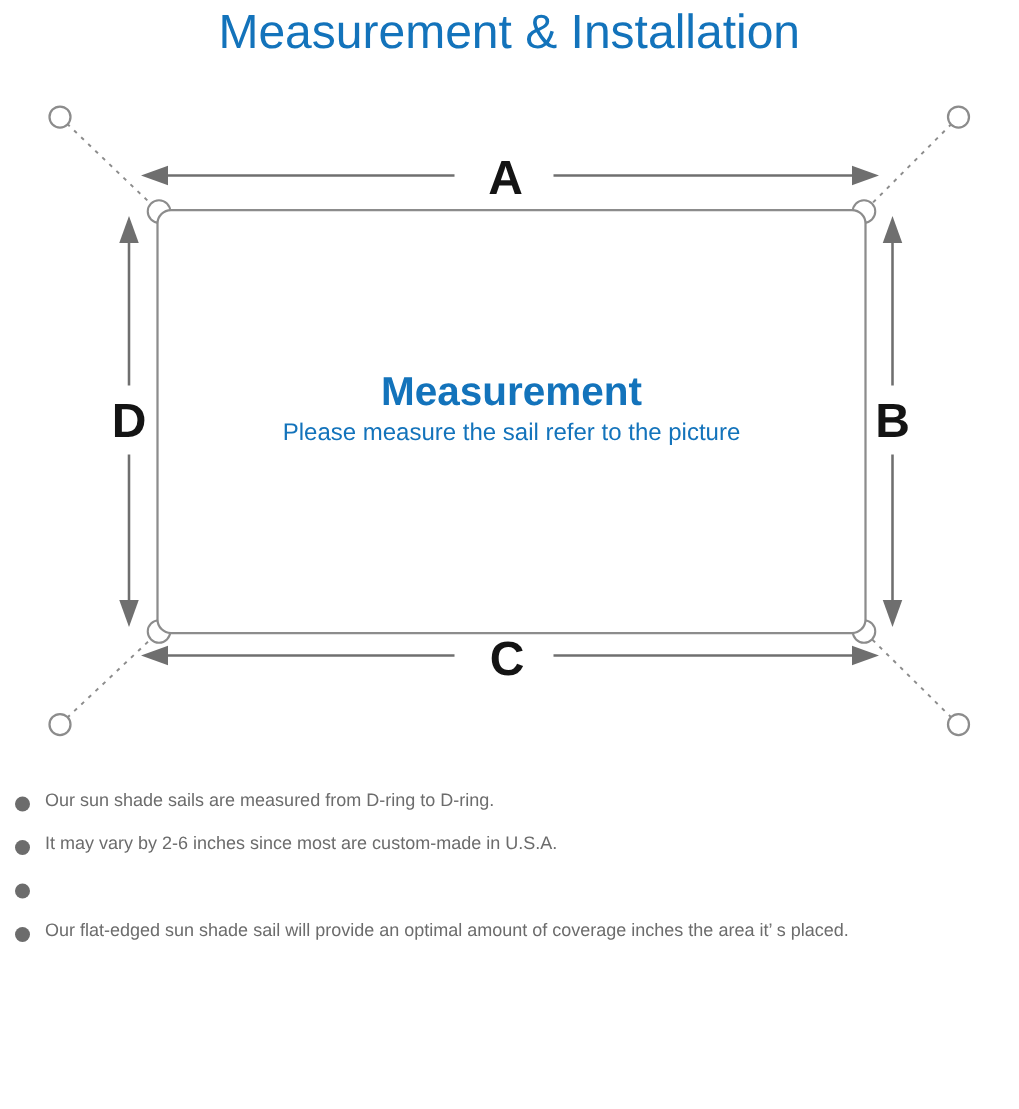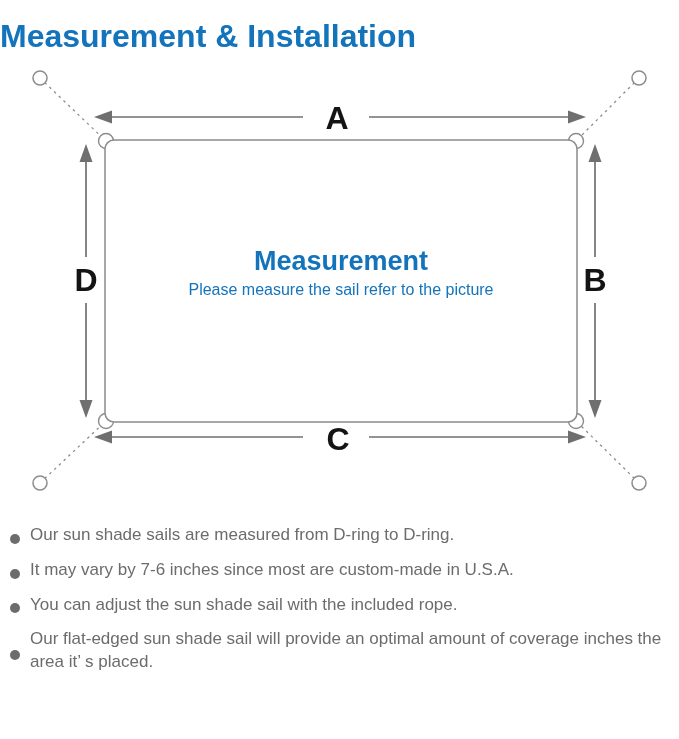--- a/index.html
+++ b/index.html
@@ -3,46 +3,46 @@
 <meta charset="utf-8">
 <style>
   html,body{margin:0;padding:0;}
   body{
     width:679px;height:739px;position:relative;overflow:hidden;
     background:var(--background,#fff);
     font-family:"Liberation Sans",sans-serif;
     -webkit-font-smoothing:antialiased;
   }
   .page-title{
-    position:absolute;top:0;left:0;width:679px;margin:0;padding-top:18px;
-    font-size:32px;font-weight:700;
+    position:absolute;top:0;left:0;width:679px;margin:0;padding-top:3px;
+    text-align:center;font-size:32px;font-weight:400;
     color:var(--accent_blue,#1373BB);
   }
   .diagram-wrap{position:absolute;top:60px;left:0;width:679px;height:460px;}
   .dash-line{stroke:var(--line_gray,#8C8C8C);stroke-width:1.3;stroke-dasharray:2.5 4;fill:none;}
   .ring{fill:#fff;stroke:var(--line_gray,#8C8C8C);stroke-width:1.5;}
   .bump{fill:#fff;stroke:var(--line_gray,#8C8C8C);stroke-width:1.4;}
   .sail{fill:#fff;stroke:var(--line_gray,#8C8C8C);stroke-width:1.5;}
   .arrow-shaft{stroke:var(--arrow_gray,#6F6F6F);stroke-width:1.7;fill:none;}
   .arrow-head{fill:var(--arrow_gray,#6F6F6F);stroke:none;}
   .dim-label{font-size:32px;font-weight:700;fill:var(--label_black,#141414);
     font-family:"Liberation Sans",sans-serif;}
   .center-title{font-size:27px;font-weight:700;fill:var(--accent_blue,#1373BB);
     font-family:"Liberation Sans",sans-serif;}
   .center-sub{font-size:16px;fill:var(--accent_blue,#1373BB);
     font-family:"Liberation Sans",sans-serif;}
   .notes{
     position:absolute;top:524px;left:10px;width:660px;
     margin:0;padding:0;list-style:none;
   }
   .note-item{
-    display:flex;align-items:center;gap:10px;
+    display:flex;align-items:flex-end;gap:10px;
     margin-bottom:12px;
     color:var(--text_gray,#6C6C6C);
-    font-size:17px;line-height:1.34;
+    font-size:12px;line-height:1.34;
   }
   .note-dot{
     flex:0 0 auto;width:10px;height:10px;border-radius:50%;
     background:var(--text_gray,#6C6C6C);margin-top:7px;
   }
   .note-text{display:block;}
 </style>
 </head>
 <body>
 
@@ -111,23 +111,22 @@
   </svg>
 </div>
 
 <ul class="notes">
   <li class="note-item">
     <span class="note-dot"></span>
     <span class="note-text">Our sun shade sails are measured from D-ring to D-ring.</span>
   </li>
   <li class="note-item">
     <span class="note-dot"></span>
-    <span class="note-text">It may vary by 7-6 inches since most are custom-made in U.S.A.</span>
+    <span class="note-text">It may vary by 2-6 inches since most are custom-made in U.S.A.</span>
   </li>
   <li class="note-item">
     <span class="note-dot"></span>
-    <span class="note-text">You can adjust the sun shade sail with the included rope.</span>
   </li>
   <li class="note-item">
     <span class="note-dot"></span>
     <span class="note-text">Our flat-edged sun shade sail will provide an optimal amount of coverage inches the area it’ s placed.</span>
   </li>
 </ul>
 
 </body></html>

